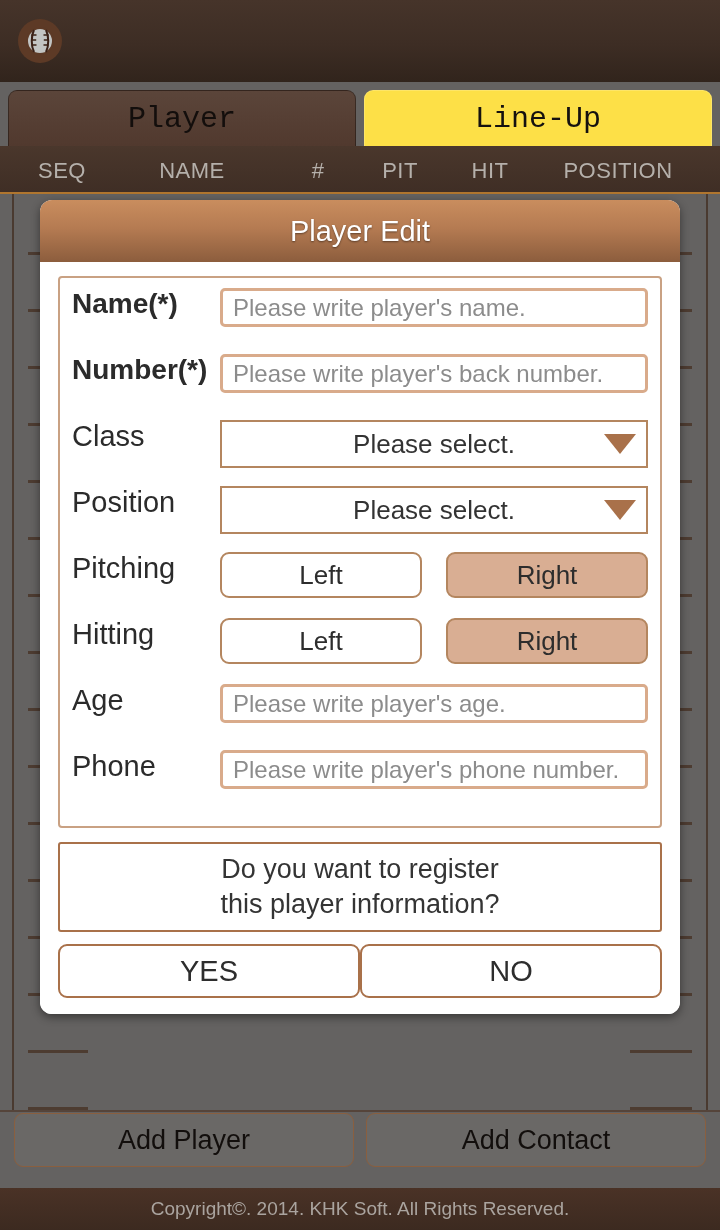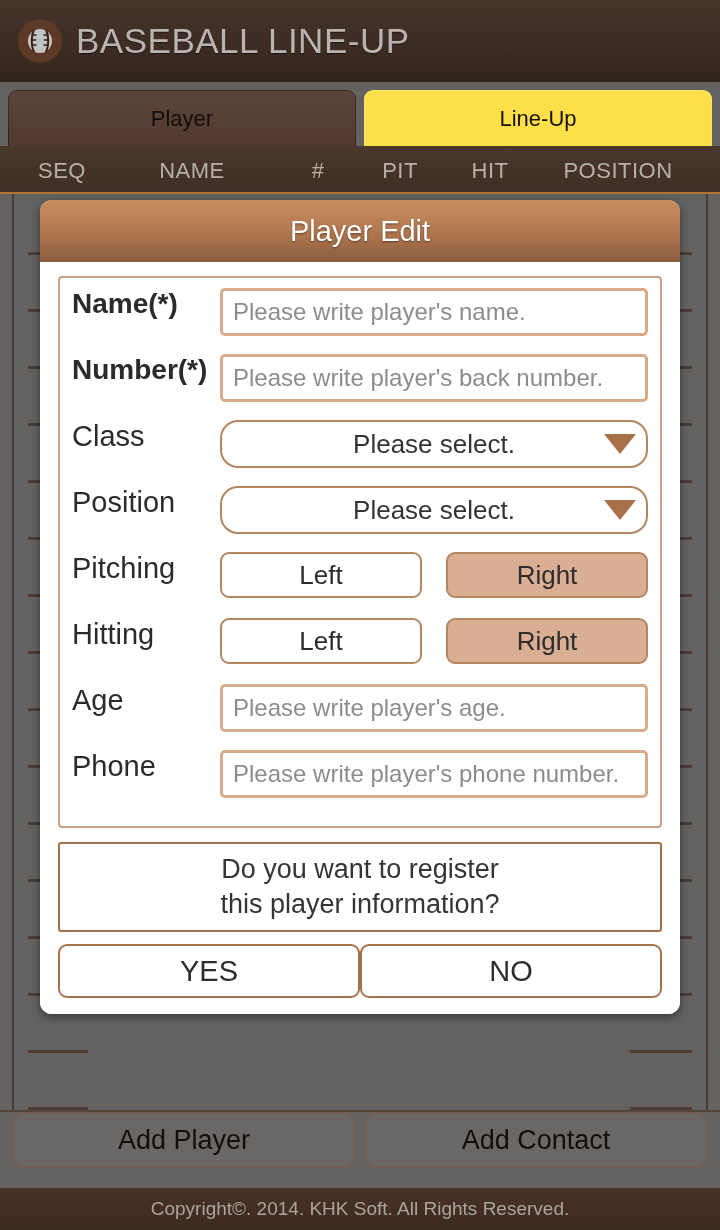--- a/index.html
+++ b/index.html
@@ -40,24 +40,25 @@
 
   
   .tabs {
     position: absolute; left: 0; top: 90px; width: 720px; height: 56px;
     display: flex; gap: 8px; padding: 0 8px;
   }
   .tab {
     flex: 1 1 0;
     border-radius: 9px 9px 0 0;
     display: flex; align-items: center; justify-content: center;
-    font-size: 22px;
+    font-size: 30px;
     color: #171210;
     border: 1px solid rgba(0,0,0,.35);
     border-bottom: none;
+    font-family: Liberation Mono, monospace;
   }
   .tab.active {
     background: linear-gradient(to bottom, #5b453a 0%, #51392e 100%);
     color: #130e0c;
   }
   .tab.inactive {
     background: #fde047;
     color: #15110f;
     border-color: rgba(255,255,255,.18);
   }
@@ -141,34 +142,34 @@
     display: flex; align-items: flex-start;
     height: 66px;
   }
   .flabel {
     width: 148px; flex: 0 0 148px;
     font-size: 29px; color: #2b2b2b;
   }
   .flabel.req { font-weight: bold; font-size: 28px; }
 
   .finput {
-    flex: 1 1 auto; height: 48px;
+    flex: 1 1 auto; height: 39px;
     border: 3px solid #d9ab8b;
     border-radius: 5px;
     background: #fff;
     display: flex; align-items: center;
     padding: 0 10px;
     font-size: 24px; color: #8c8c8c;
     overflow: hidden; white-space: nowrap;
   }
 
   .fselect {
     flex: 1 1 auto; height: 48px;
     border: 2px solid #b4865f;
-    border-radius: 18px;
+    border-radius: 0;
     background: #fff;
     display: flex; align-items: center; justify-content: center;
     position: relative;
     font-size: 26px; color: #333;
   }
   .fselect .caret {
     position: absolute; right: 10px; top: 50%;
     transform: translateY(-50%);
     width: 0; height: 0;
     border-left: 16px solid transparent;
@@ -216,21 +217,20 @@
   <div class="appbar">
     <div class="ball-icon">
       <svg width="30" height="30" viewBox="0 0 30 30" aria-hidden="true">
         <circle cx="15" cy="15" r="13" fill="#c2c4c3" stroke="#5d3a26" stroke-width="2"></circle>
         <path d="M9 4 C6 10 6 20 9 26" stroke="#3a2016" stroke-width="2" fill="none"></path>
         <path d="M21 4 C24 10 24 20 21 26" stroke="#3a2016" stroke-width="2" fill="none"></path>
         <path d="M6.5 9 h5 M6.2 14 h5 M6.5 19 h5" stroke="#3a2016" stroke-width="1.6"></path>
         <path d="M18.5 9 h5 M18.8 14 h5 M18.5 19 h5" stroke="#3a2016" stroke-width="1.6"></path>
       </svg>
     </div>
-    <div class="app-title">BASEBALL LINE-UP</div>
   </div>
 
   <div class="tabs">
     <div class="tab active">Player</div>
     <div class="tab inactive">Line-Up</div>
   </div>
 
   <div class="colhead">
     <span style="left:62px">SEQ</span>
     <span style="left:192px">NAME</span>

